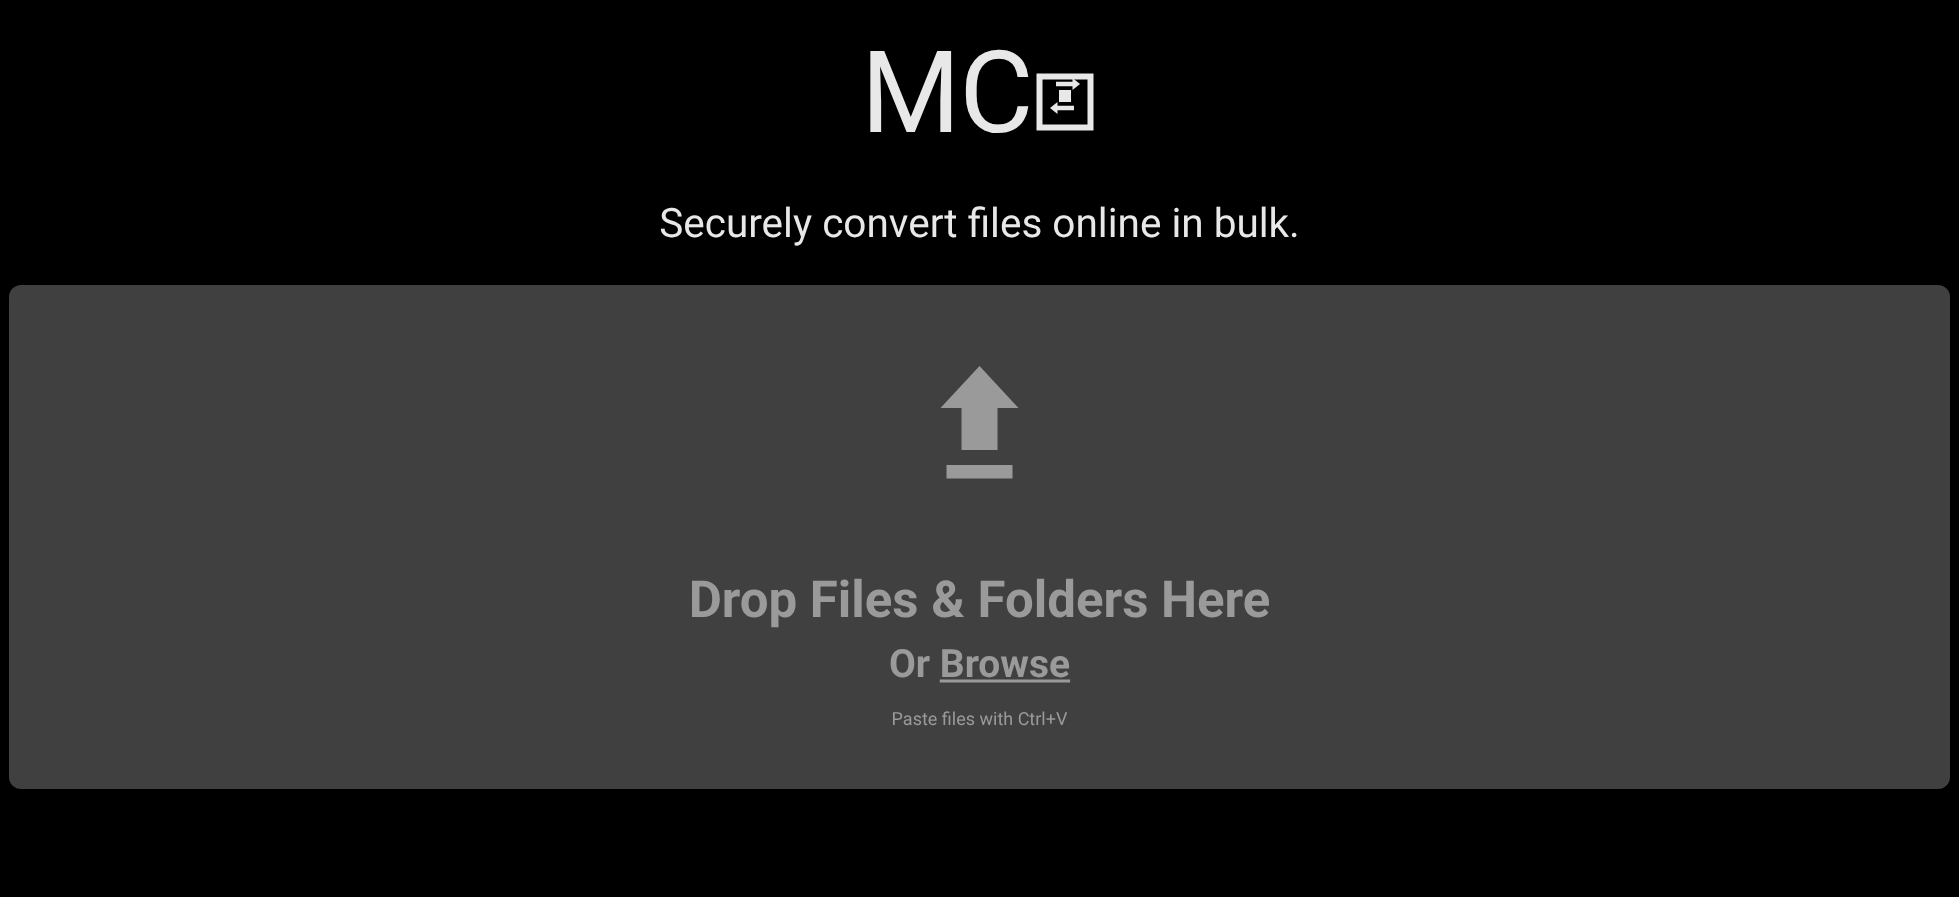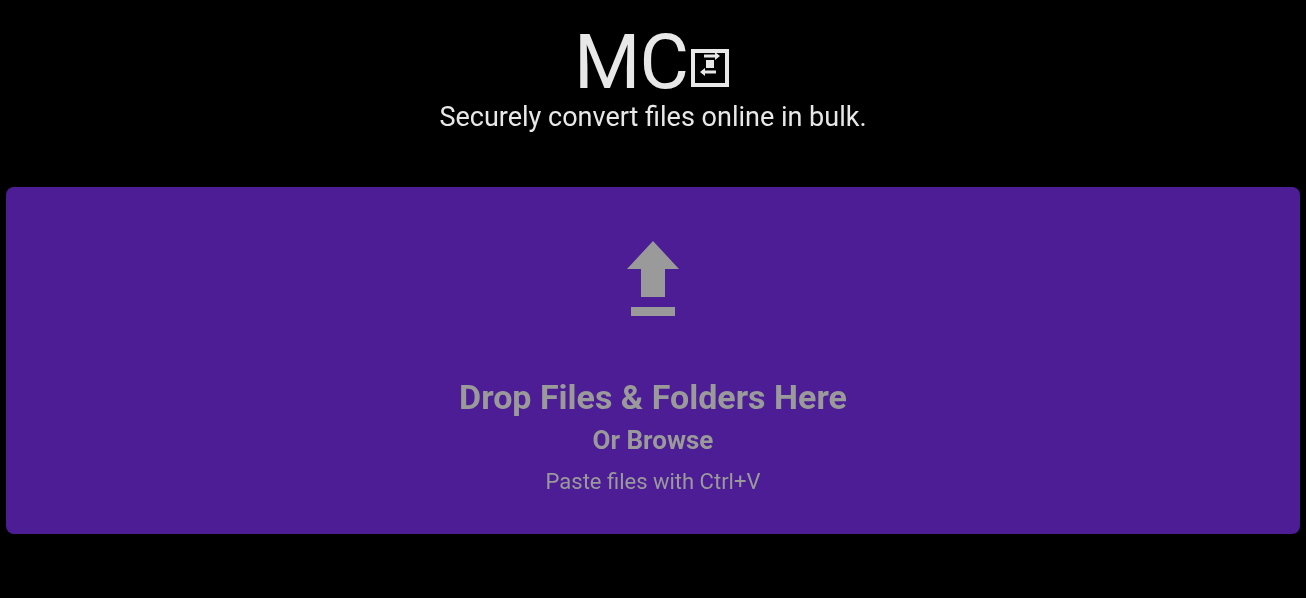--- a/index.html
+++ b/index.html
@@ -43,27 +43,28 @@
       justify-content: center;
       margin: 0 2px;
       position: relative;
       top: 6px;
     }
     .tagline {
       color: #e8e8e8;
       font-size: 27px;
       font-weight: 400;
       line-height: 1.28;
+      margin-top: 32px;
       text-align: center;
     }
     .dropzone {
-      background-color: #4c1d95;
+      background-color: #404040;
       border-radius: 8px;
       width: 1294px;
-      margin-top: 52px;
+      margin-top: 23px;
       padding: 52px 20px 40px 20px;
       display: flex;
       flex-direction: column;
       align-items: center;
       cursor: pointer;
     }
     .upload-icon {
       margin-bottom: 56px;
       margin-top: 2px;
     }
@@ -73,25 +74,26 @@
       font-weight: 700;
       margin-bottom: 8px;
     }
     .browse-line {
       font-size: 26px;
       font-weight: 700;
       color: #9a9a9a;
       margin-bottom: 14px;
     }
     .browse-link {
+      text-decoration: underline;
       cursor: pointer;
     }
     .paste-hint {
       color: #9a9a9a;
-      font-size: 22px;
+      font-size: 12px;
       font-weight: 400;
     }
   </style>
 </head>
 <body>
 
 <div class="container">
   <div class="header">
     <div class="logo">
       <span class="logo-part">MC</span>

